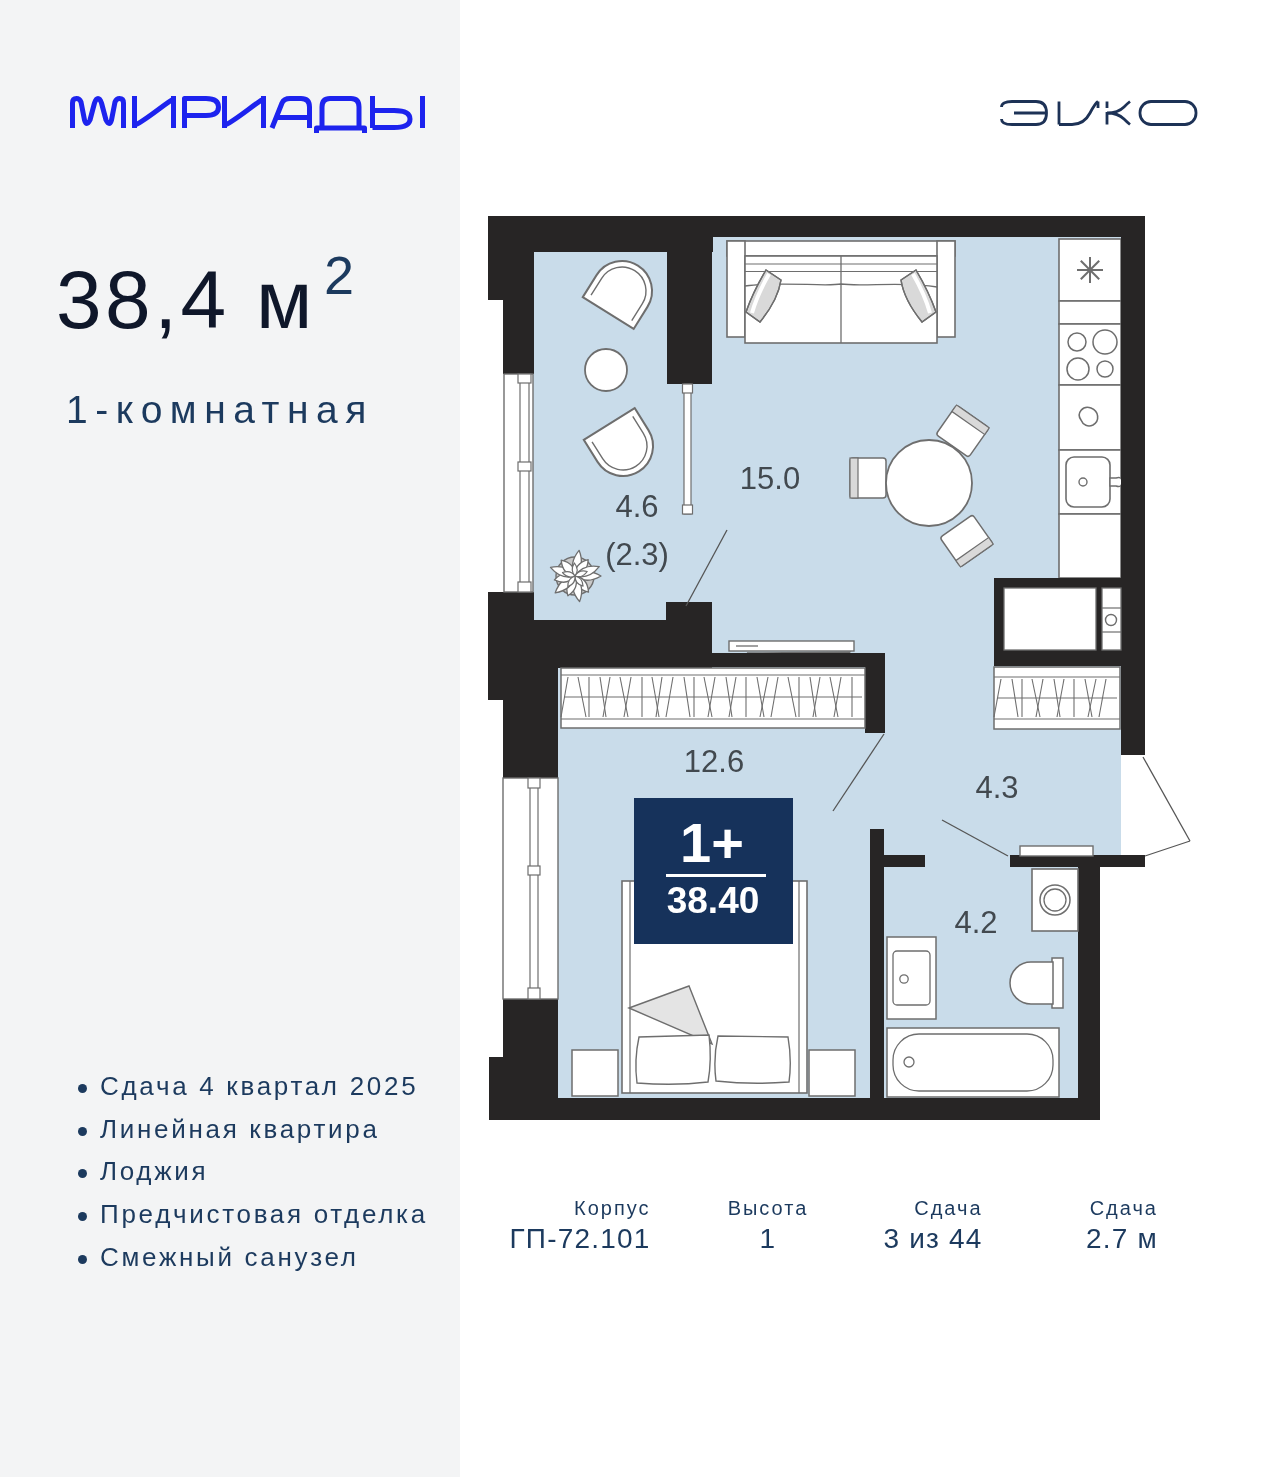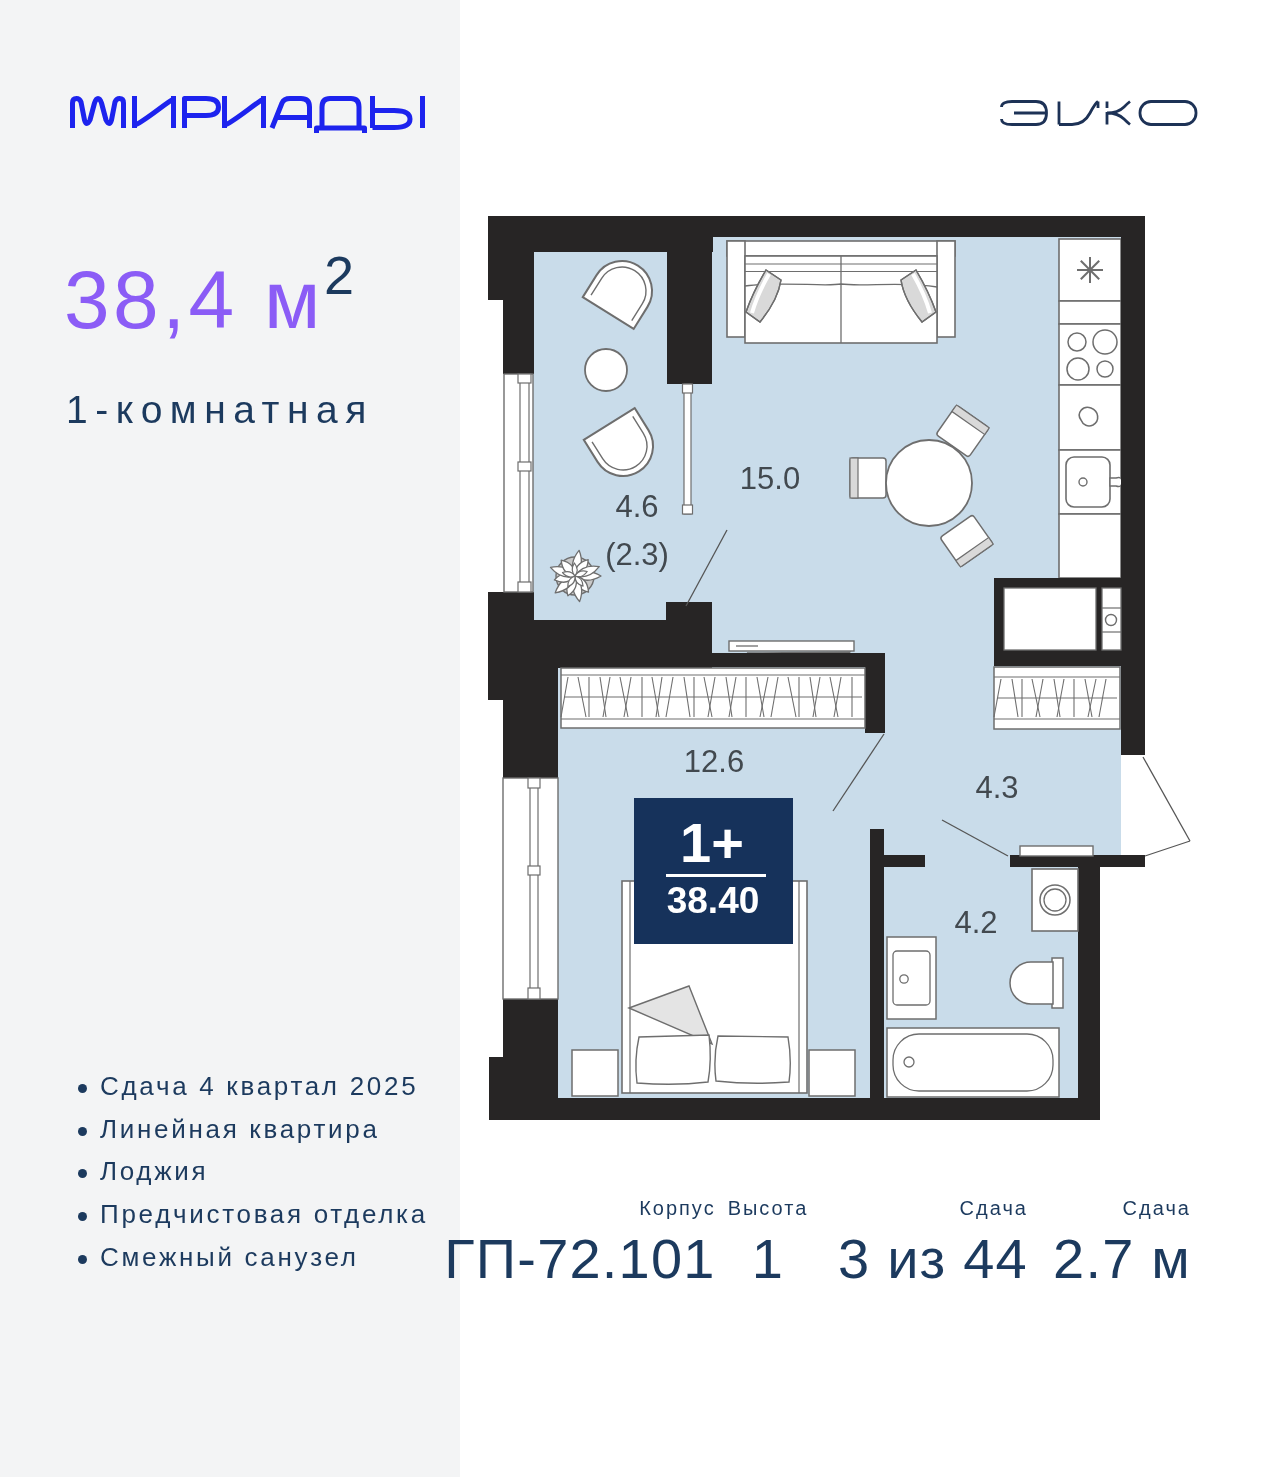--- a/index.html
+++ b/index.html
@@ -1,25 +1,25 @@
 <!DOCTYPE html>
 <html lang="ru"><head><meta charset="utf-8">
 <style>
 html,body{margin:0;padding:0;width:1280px;height:1477px;background:#fff;font-family:"Liberation Sans",sans-serif;}
 #page{position:relative;width:1280px;height:1477px;overflow:hidden;}
 .abs{position:absolute;}
 #leftpanel{left:0;top:0;width:460px;height:1477px;background:#f3f4f5;}
-#area{left:64px;top:259px;font-size:82px;color:#8b5cf6;line-height:1;white-space:nowrap;letter-spacing:3.5px;}
+#area{left:56px;top:259px;font-size:82px;color:#0f172a;line-height:1;white-space:nowrap;letter-spacing:3.5px;}
 #sup2{left:324px;top:248px;font-size:54px;color:#1c3a5e;line-height:1;}
 #rooms{left:66px;top:362px;font-size:39px;color:#1c3a5e;line-height:1;letter-spacing:7.5px;margin-top:28px;}
 .feat{position:absolute;left:78px;font-size:26px;color:#1c3a5e;line-height:1;white-space:nowrap;letter-spacing:2.7px;}
 .dot{display:inline-block;width:9px;height:9px;border-radius:50%;background:#1c3a5e;margin-right:13px;vertical-align:2px;}
 .col{position:absolute;top:1198px;transform:translateX(-50%);text-align:center;color:#1c3a5e;}
 .collab{font-size:20px;line-height:1;letter-spacing:2px;text-align:right;}
-.colval{font-size:56px;line-height:1;margin-top:13px;white-space:nowrap;letter-spacing:1.2px;}
+.colval{font-size:28px;line-height:1;margin-top:7px;white-space:nowrap;letter-spacing:1.2px;}
 #plan{position:absolute;left:0;top:0;}
 </style></head>
 <body>
 <div id="page">
 
 <div class="abs" id="leftpanel"></div>
 
 <div class="abs" style="left:70px;top:96px"><svg width="358" height="40" viewBox="0 0 358 40">
         <path d="M2.5,32 V7 Q2.5,2.5 6.5,2.5 Q9.5,2.5 11,6 L14.5,24 Q16.5,31 20,24 L24.5,7 Q26,2.5 28,2.5 Q30,2.5 31.5,7 L36,24 Q39.5,31 41.5,24 L45,6 Q46.5,2.5 49.5,2.5 Q53.5,2.5 53.5,7 V32" fill="none" stroke="#1d23ee" stroke-width="5" stroke-linejoin="round"></path>
         <path d="M64.5,0 V32 M64.5,29 C71,28 97,6 103.5,3 M103.5,0 V32" fill="none" stroke="#1d23ee" stroke-width="5" stroke-linejoin="round"></path>

